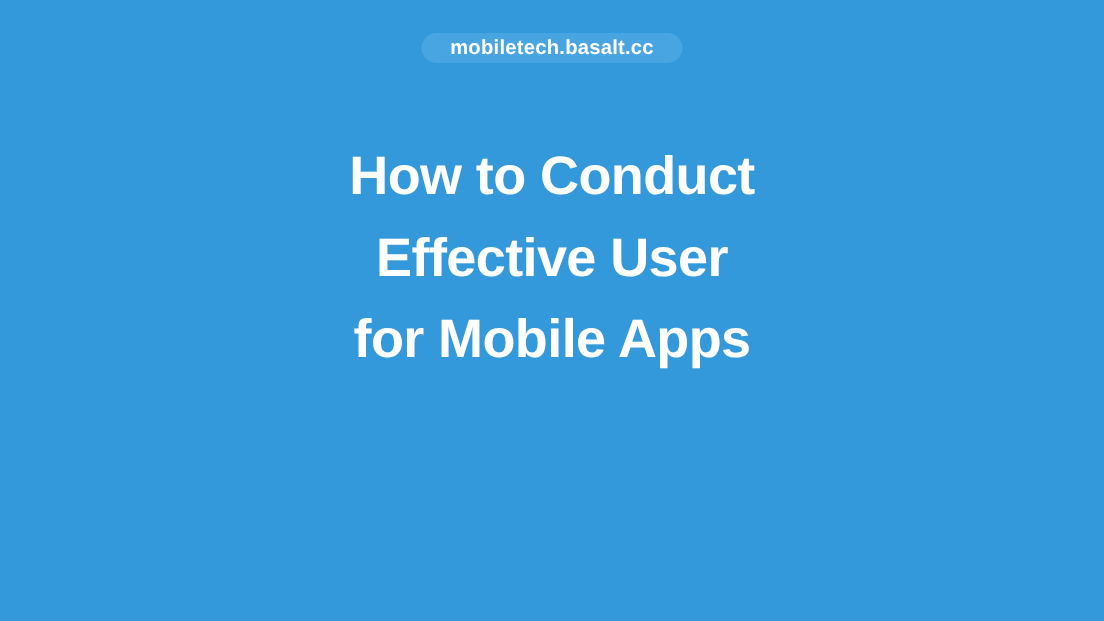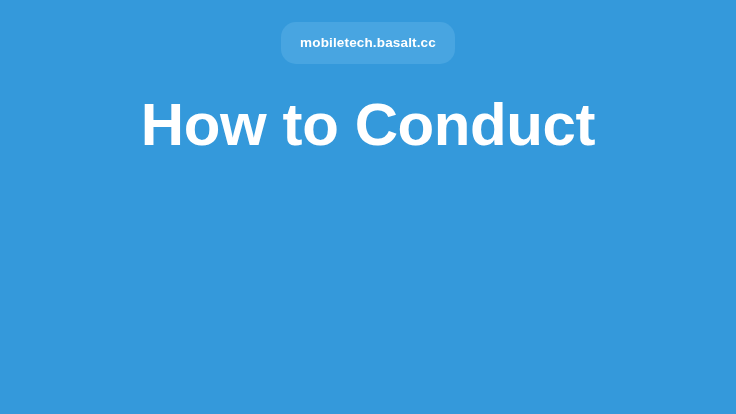--- a/index.html
+++ b/index.html
@@ -28,41 +28,41 @@
   #badge-row {
     width: 100%;
     display: flex;
     justify-content: center;
     margin-top: 22px;
   }
   #domain-badge {
     display: inline-flex;
     align-items: center;
     justify-content: center;
-    height: 42px;
+    height: 20px;
     padding: 0 19px;
     border-radius: 15px;
     background: #48a5e1;
   }
   #domain-badge .badge-text {
     color: #ffffff;
     font-size: 13.5px;
     font-weight: bold;
     letter-spacing: 0.15px;
     line-height: 1;
     white-space: nowrap;
   }
 
   
   #headline {
     width: 100%;
-    margin-top: 34px;
+    margin-top: 48px;
     text-align: center;
     color: #ffffff;
-    font-size: 60px;
+    font-size: 36px;
     font-weight: bold;
     line-height: 54.5px;
     letter-spacing: -0.4px;
     padding: 0 18px;
     box-sizing: border-box;
   }
   #headline .title-line {
     display: block;
     white-space: nowrap;
   }
@@ -73,15 +73,17 @@
 <div id="card">
 
   <div id="badge-row">
     <div id="domain-badge">
       <span class="badge-text">mobiletech.basalt.cc</span>
     </div>
   </div>
 
   <div id="headline">
     <span class="title-line">How to Conduct</span>
+    <span class="title-line">Effective User</span>
+    <span class="title-line">for Mobile Apps</span>
   </div>
 
 </div>
 
 </body></html>

